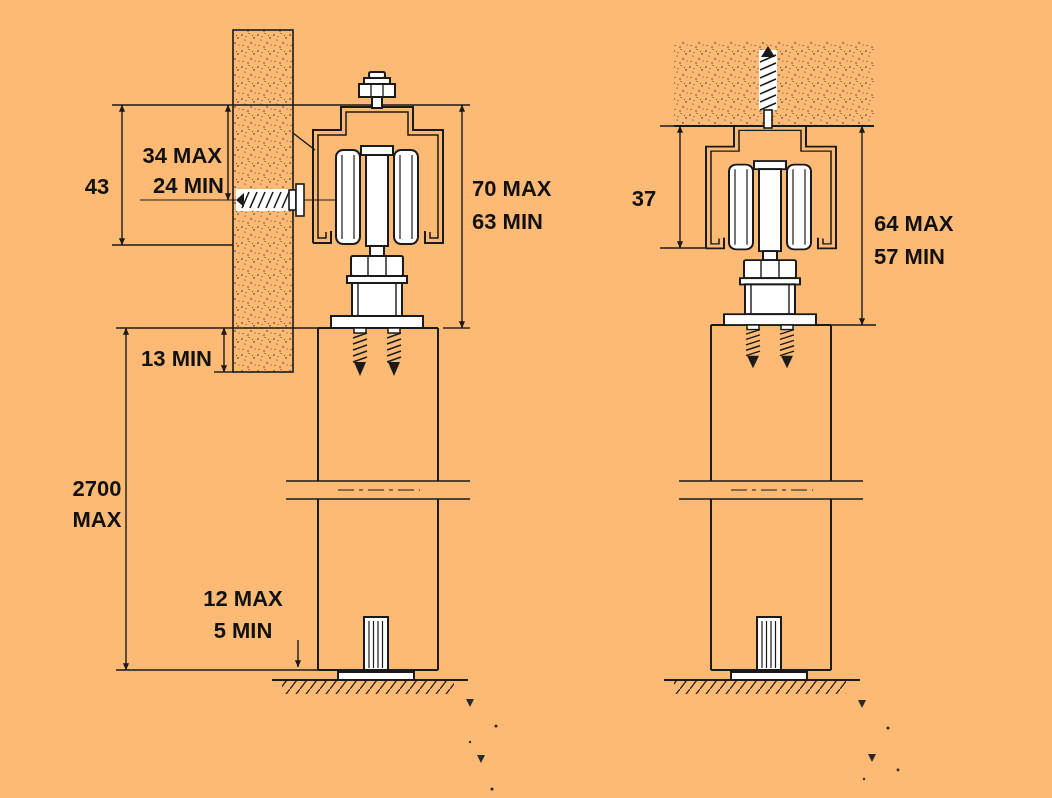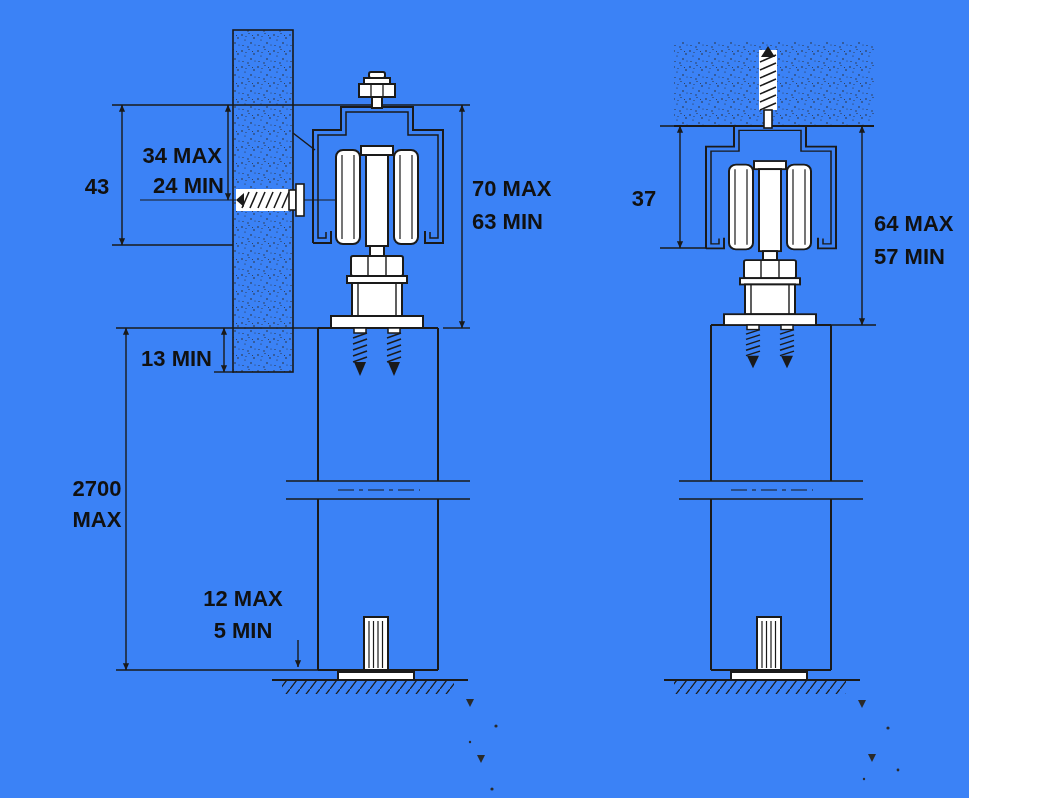--- a/index.html
+++ b/index.html
@@ -1,17 +1,17 @@
 <!DOCTYPE html>
 <html><head>
 <meta charset="utf-8">
 <style>
   html,body{margin:0;padding:0;background:#ffffff;}
   .stage{
-    position:relative;width:969px;height:798px;background:#3b82f6;
+    position:relative;width:1052px;height:798px;background:#fdba74;
     font-family:"Liberation Sans", sans-serif;overflow:hidden;text-decoration:underline;
   }
   svg{display:block;}
   svg text{
     font-family:"Liberation Sans", sans-serif;
     font-size:22px;font-weight:600;fill:#111111;
   }
   .struct{stroke:#1a1a1a;fill:none;stroke-width:2;}
   .dim{stroke:#1a1a1a;fill:none;stroke-width:1.4;}
 </style>

